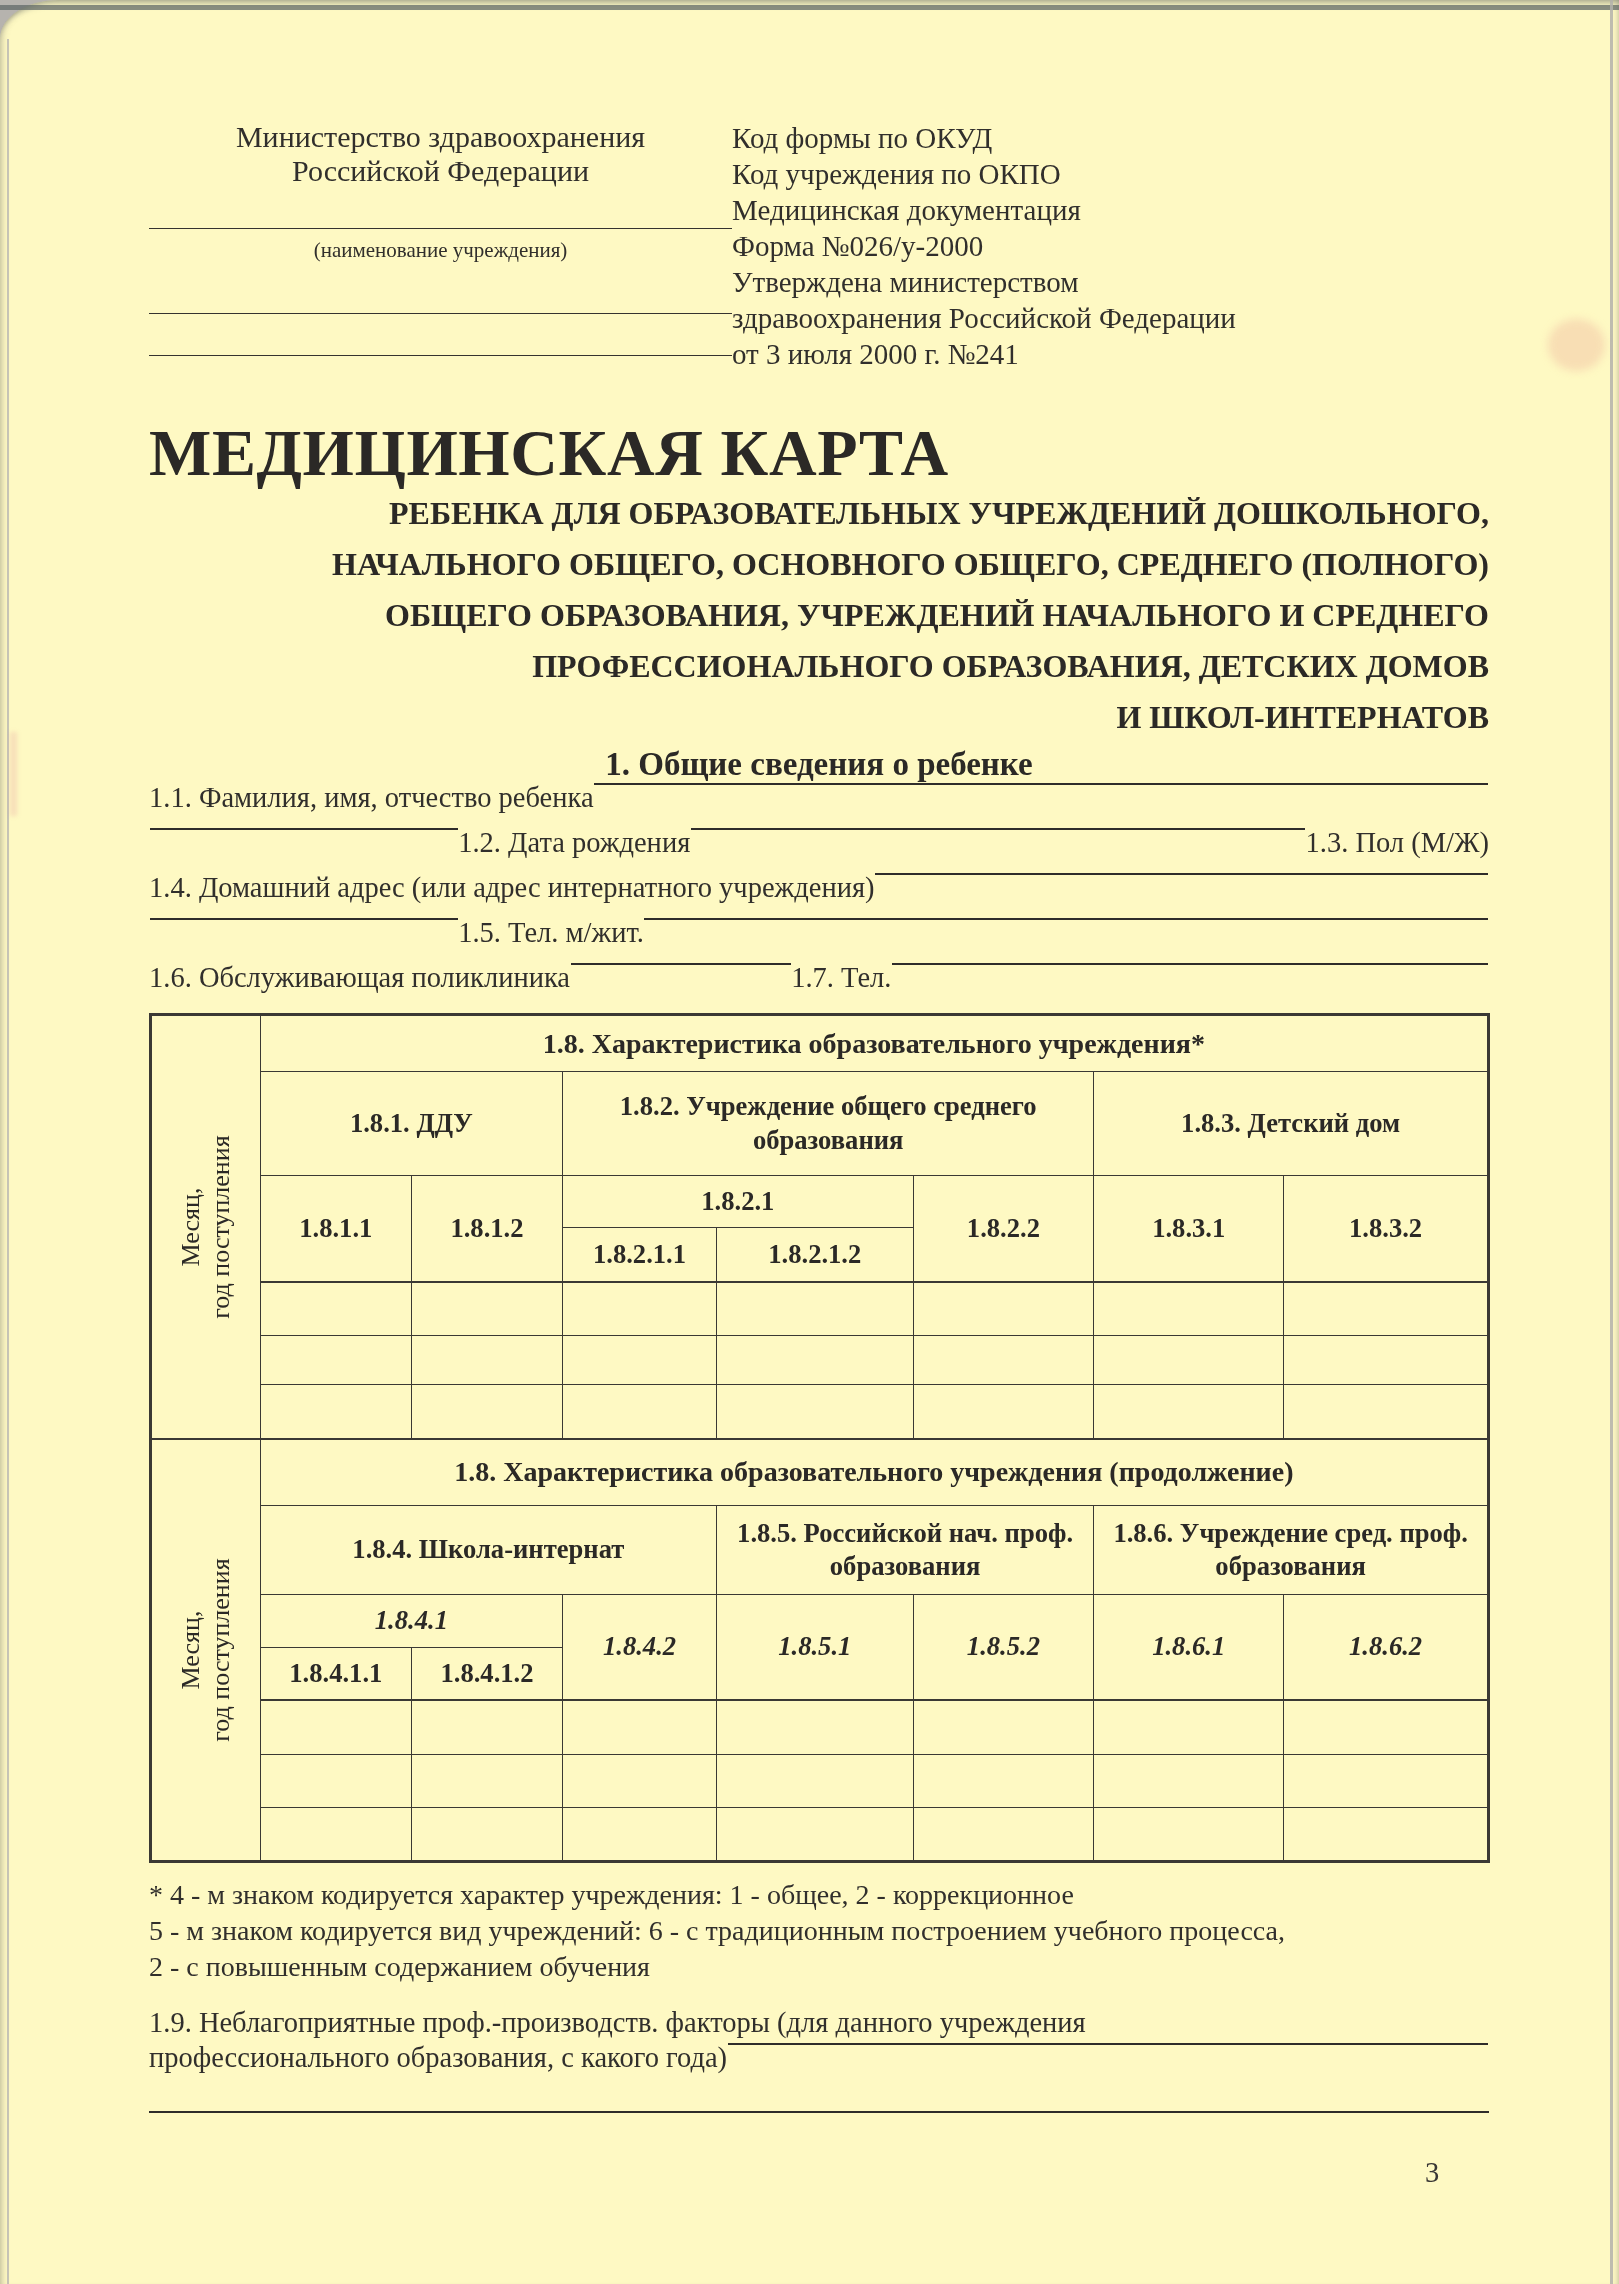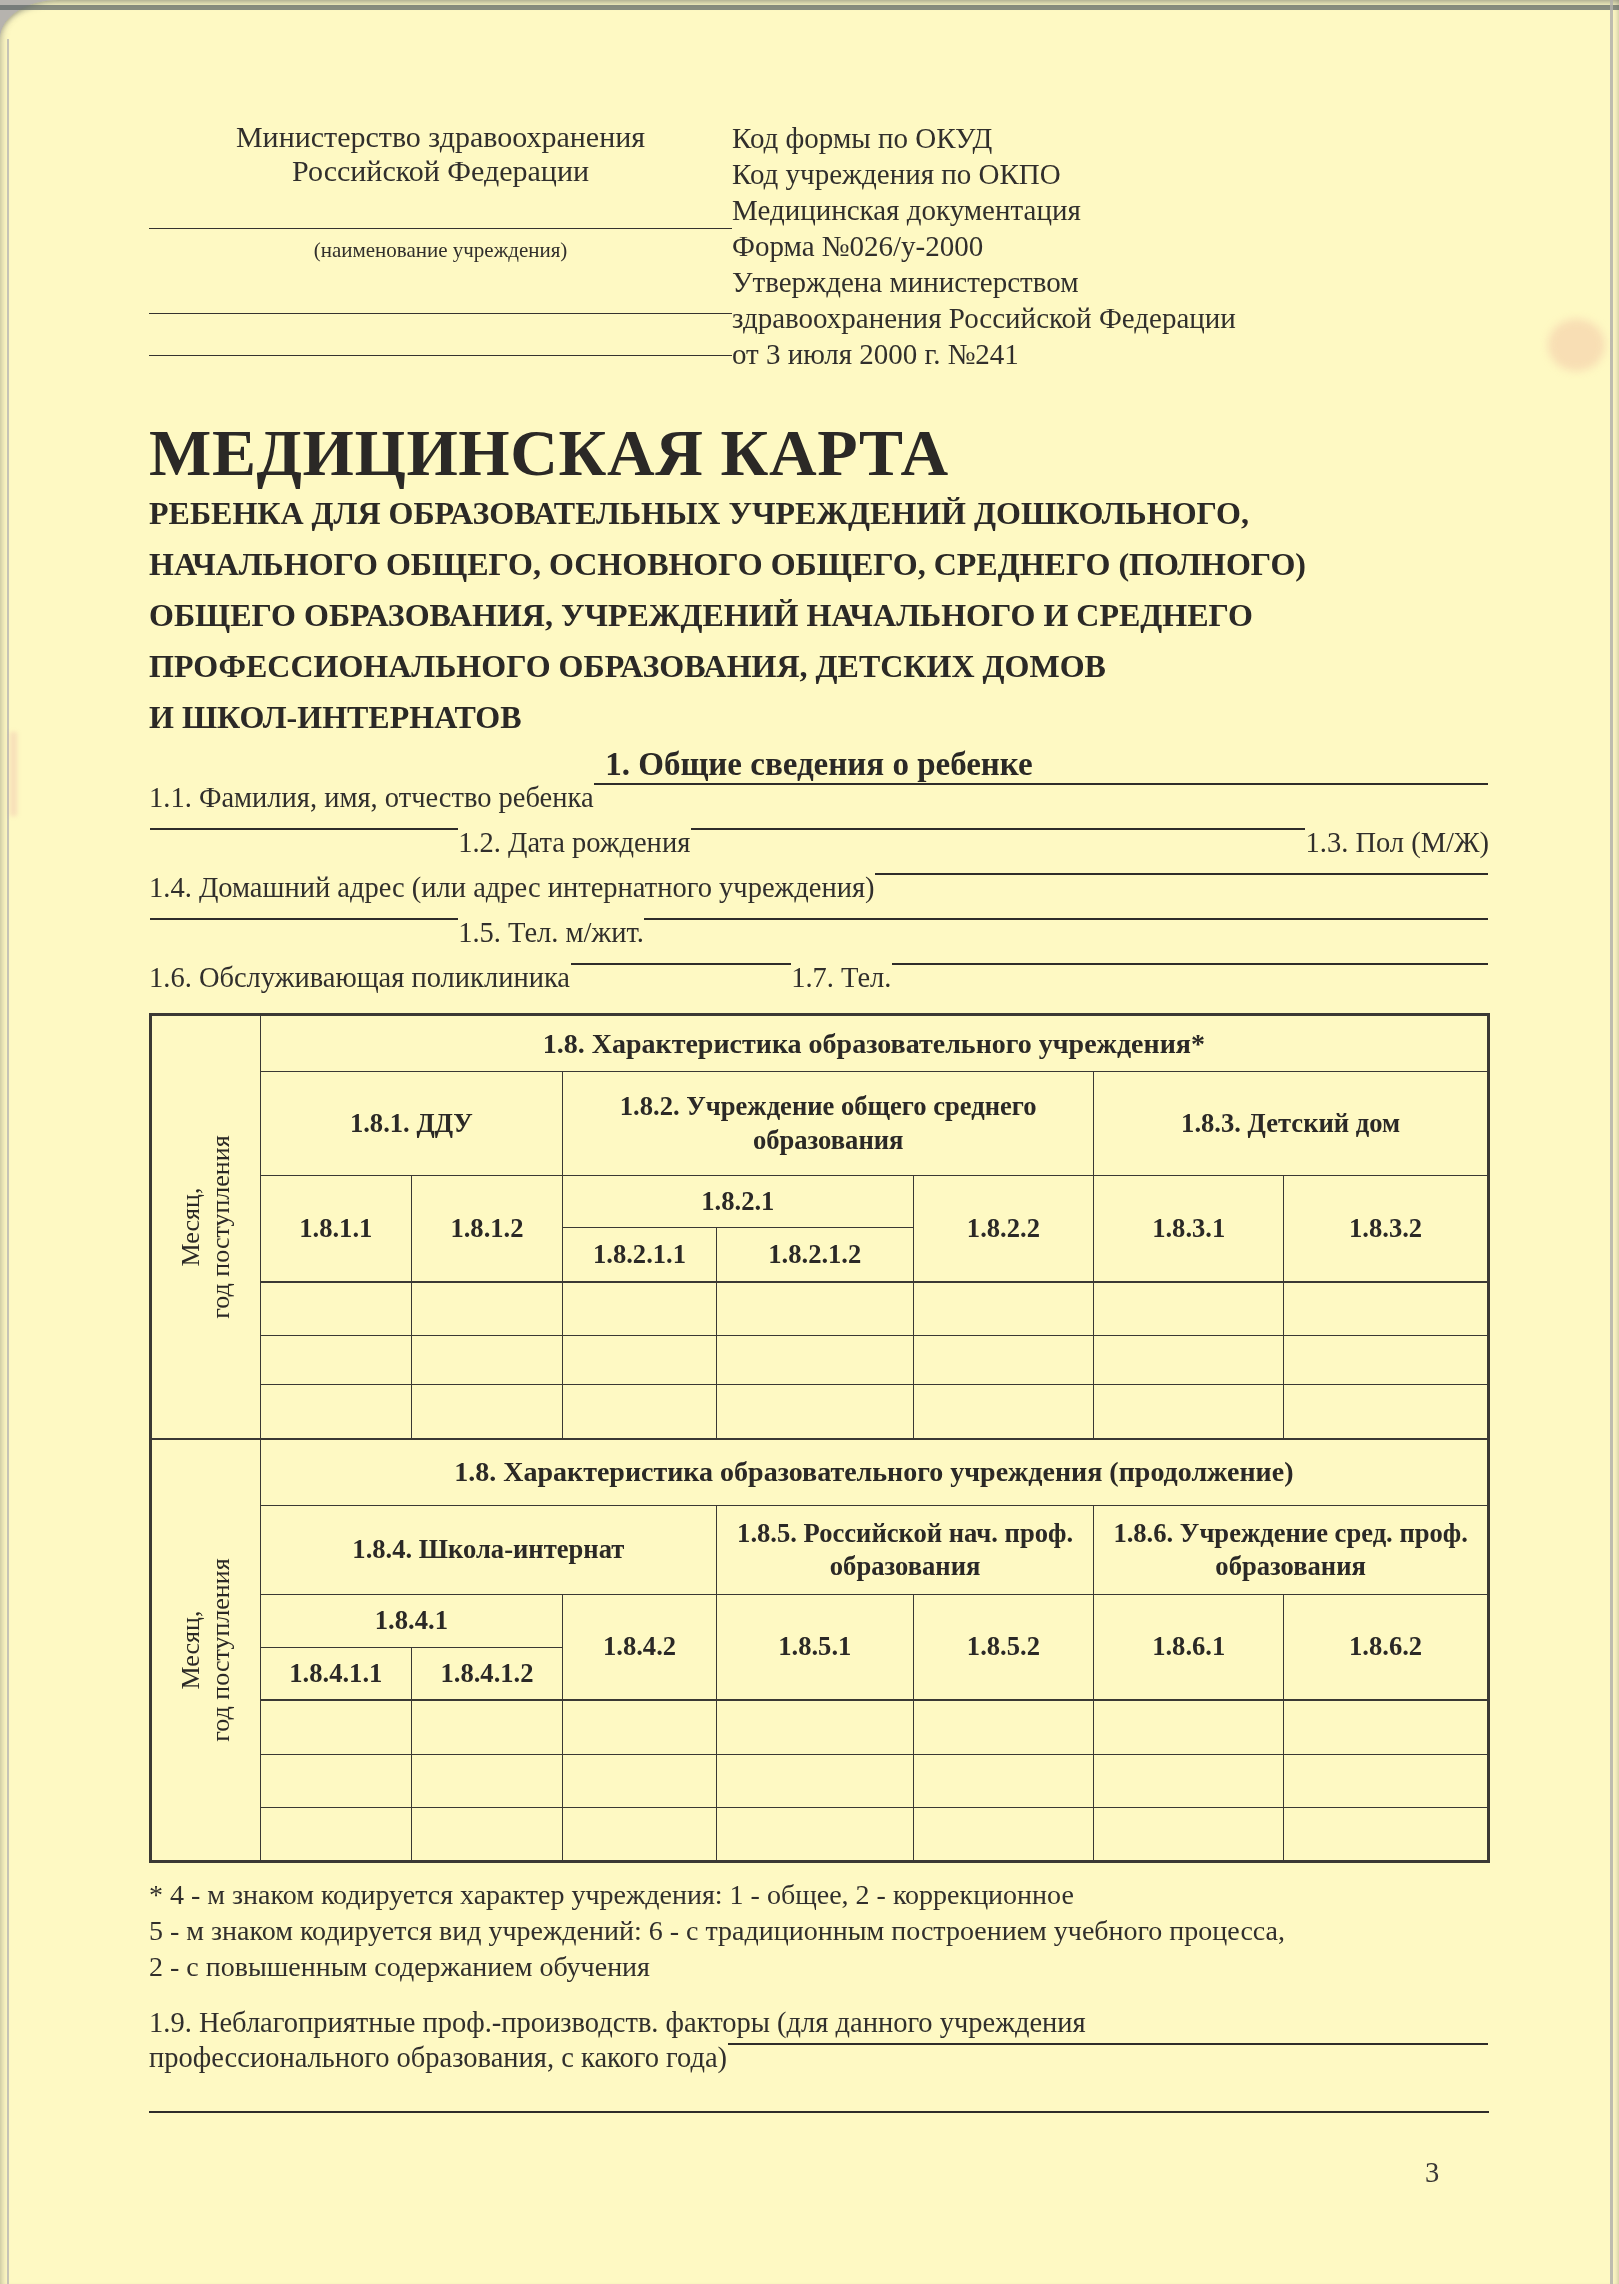--- a/index.html
+++ b/index.html
@@ -32,21 +32,21 @@
   .blank-line { border-bottom:1.9px solid #35332f; height:0; }
   .bl-1 { margin-top:40px; }
   .hl-caption { font-size:21px; line-height:32px; margin-top:5.2px; }
   .bl-2 { margin-top:47px; }
   .bl-3 { margin-top:41px; }
   .head-right { flex:1; }
   .hr-line { font-size:29px; line-height:36px; }
 
   
   .doc-title { margin-top:45px; text-align:left; font-size:66px; line-height:71px; font-weight:bold; letter-spacing:0.6px; color:#2b2926; }
-  .doc-subtitle { text-align:left; font-weight:bold; font-size:32px; line-height:51px; color:#2b2926; }
+  .doc-subtitle { text-align:right; font-weight:bold; font-size:32px; line-height:51px; color:#2b2926; }
   .sec-title { text-align:center; font-weight:bold; font-size:33px; line-height:36px; margin-top:2.6px; color:#2b2926; }
 
   
   .flines { margin-top:1.3px; }
   .fline { display:flex; align-items:flex-start; height:45px; font-size:28.5px; }
   .fline span.lbl { white-space:nowrap; line-height:1.05; }
   .fill { flex:1 1 auto; border-bottom:2.6px solid #2f2d2a; margin:0 0.6px 5.8px 0.6px; height:0; }
   .fill.fx475 { flex:0 0 308px; }
   .fill.fx340 { flex:0 0 220px; }
 
@@ -54,21 +54,21 @@
   table.grid { margin-top:5.2px; border-collapse:collapse; width:1341px; table-layout:fixed; border:3.2px solid #3b3934; }
   table.grid td { border:1.3px solid #3b3934; vertical-align:middle; }
   tr.hsep td { border-top-width:2.6px; }
   td.ttl { font-weight:bold; font-size:28px; text-align:center; color:#2b2926; }
   td.hd { font-weight:bold; font-size:26.6px; line-height:1.25; text-align:center; padding:2.6px 6.5px; color:#2b2926; }
   td.side { position:relative; }
   .vlabel { position:absolute; top:50%; left:50%; transform:translate(-50%,-50%) rotate(-90deg); white-space:nowrap; font-size:26px; line-height:30px; text-align:center; color:#2b2926; }
   .vlabel span { display:block; }
   .r-t1 { height:57px; } .r-g1 { height:104px; } .r-s1a { height:52px; } .r-s1b { height:54px; }
   .r-d1 { height:54px; } .r-d2 { height:49px; } .r-d3 { height:54px; }
-  .r-t2 { height:67px; } .r-g2 { height:89px; } .r-s2a { height:53px; } .r-s2b { height:52px; }
+  .r-t2 { height:67px; } .r-g2 { height:89px; } .r-s2a { height:53px;font-style:italic; } .r-s2b { height:52px; }
   .r-e1 { height:55px; } .r-e2 { height:53px; } .r-e3 { height:54px; }
 
   
   .footnote { margin-top:14.3px; font-size:28px; line-height:36px; }
   .f19 { margin-top:17px; font-size:28.5px; }
   .f19 .fline { height:41px; font-size:28.5px; }
   .f19 .plain { line-height:41px; }
   .endline { margin-top:27px; border-bottom:2.6px solid #2f2d2a; height:0; }
 
   .pageno { position:absolute; left:1425px; top:2157px; font-size:28.5px; color:#3a3835; }

